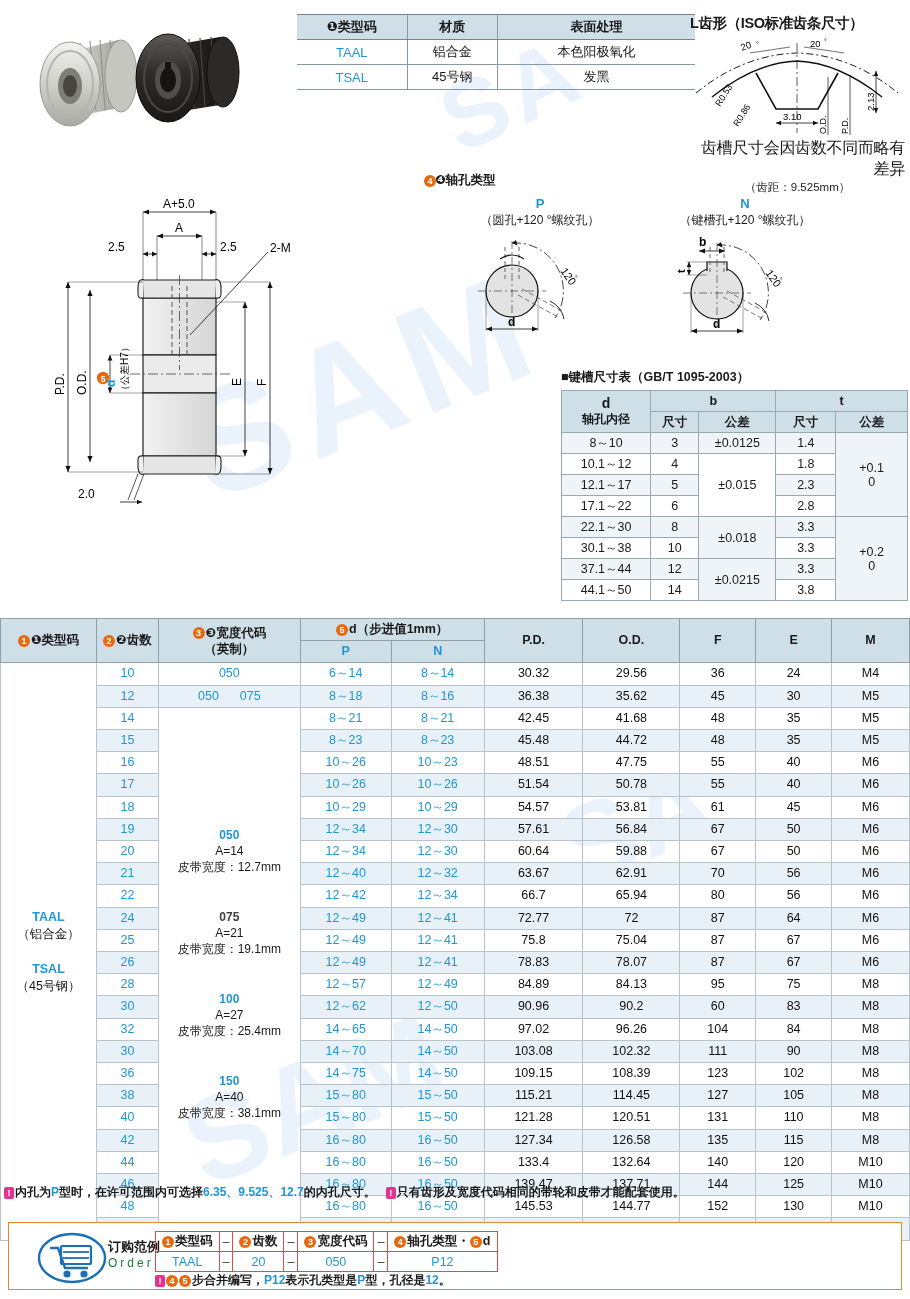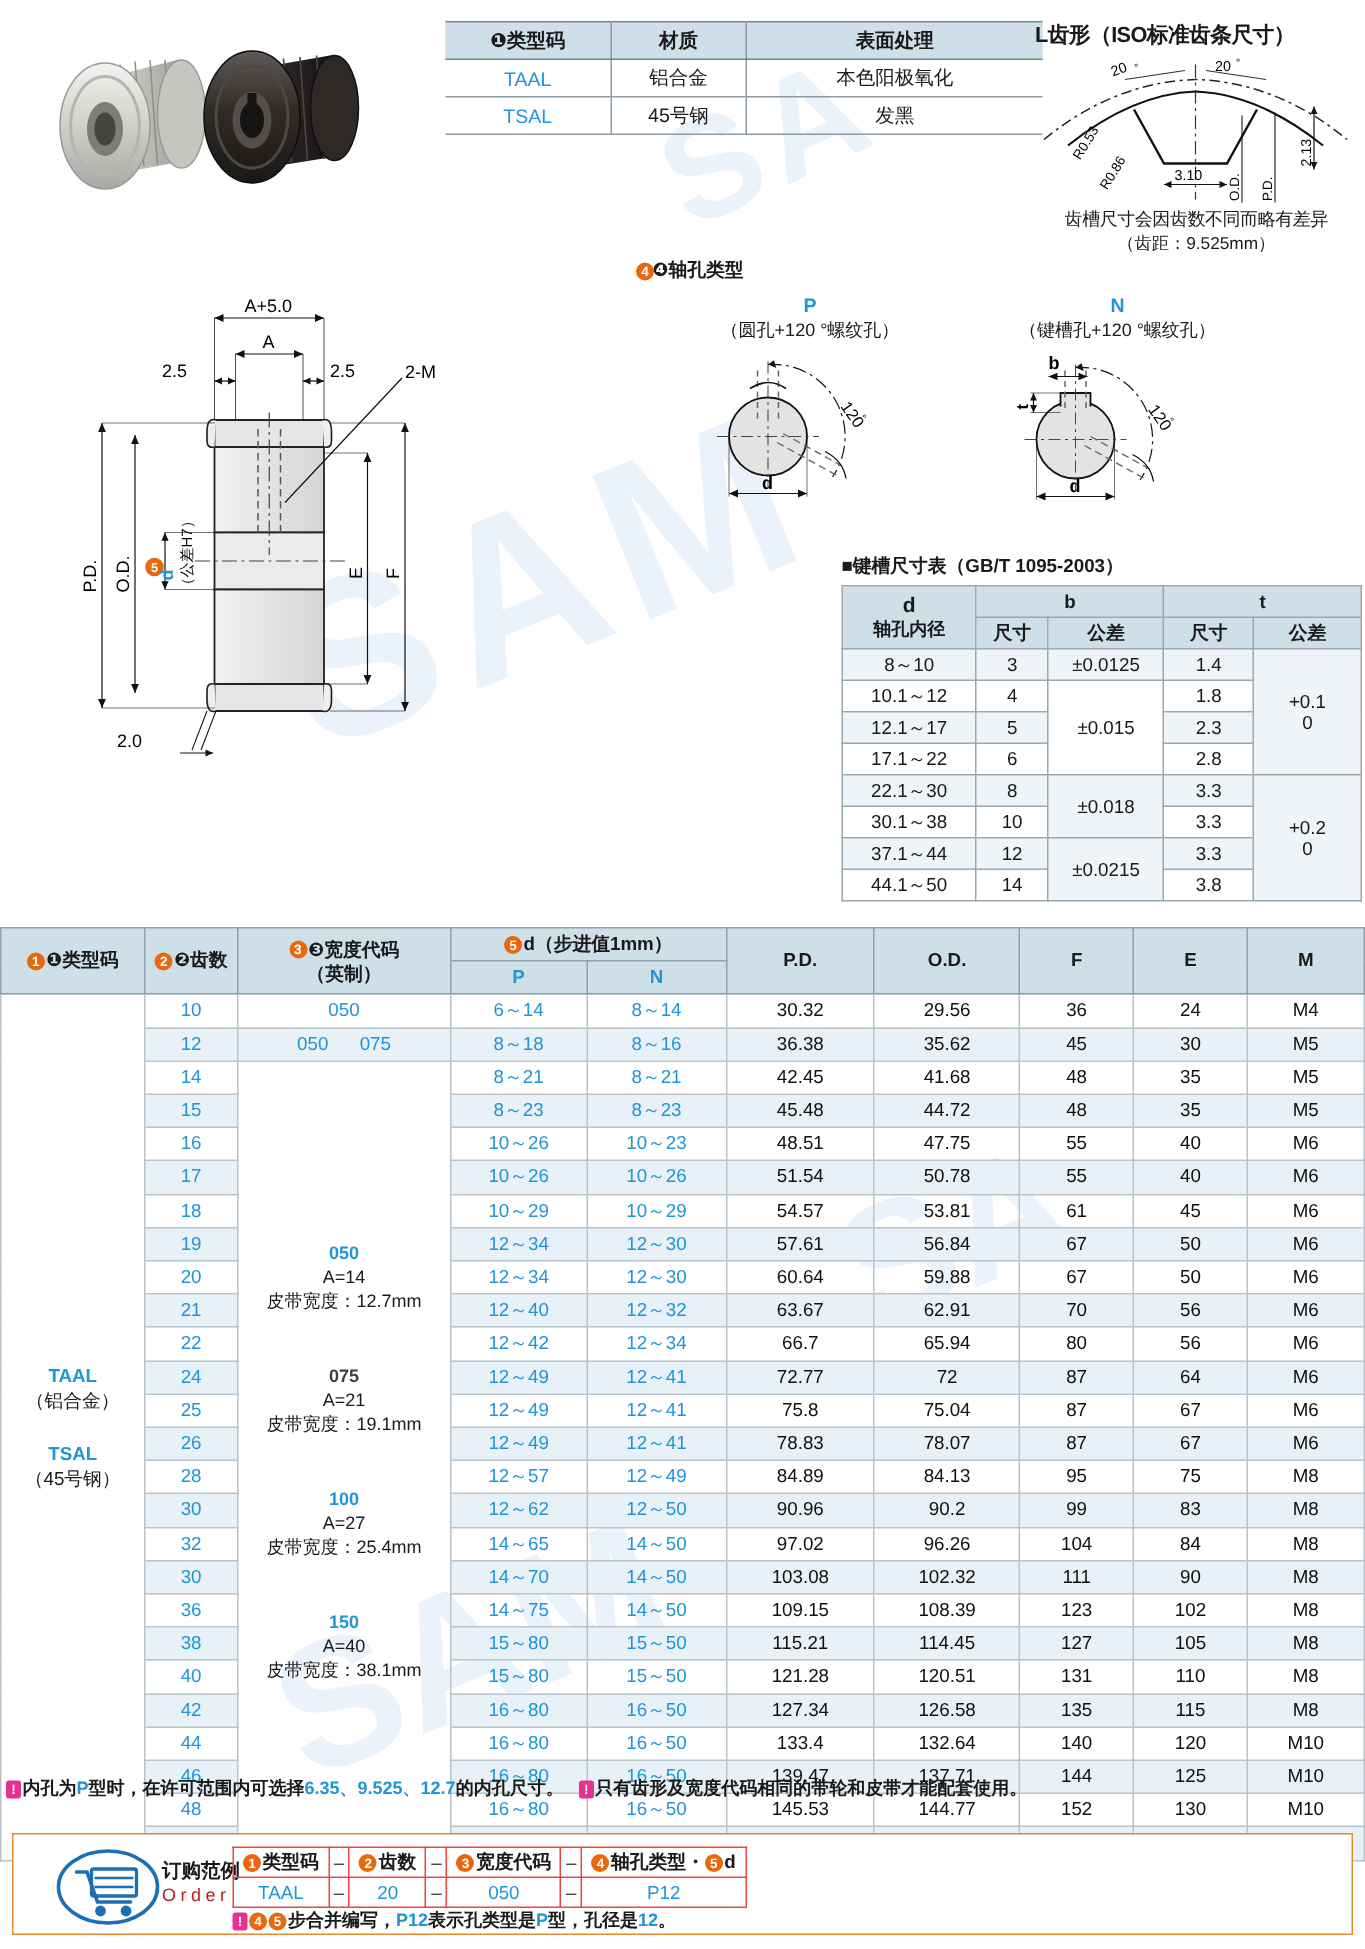--- a/index.html
+++ b/index.html
@@ -166,21 +166,21 @@
 
     <line x1="138" y1="42" x2="138" y2="100" stroke="#111" stroke-width=".7"></line>
     <text x="136" y="99" font-size="9" font-family="Liberation Sans" transform="rotate(-90 136 99)">O.D.</text>
     <line x1="160" y1="40" x2="160" y2="100" stroke="#111" stroke-width=".7"></line>
     <text x="158" y="99" font-size="9" font-family="Liberation Sans" transform="rotate(-90 158 99)">P.D.</text>
 
     <line x1="186" y1="36" x2="186" y2="78" stroke="#111" stroke-width=".8"></line>
     <path d="M186 36 l-2.3 5 h4.6 z M186 78 l-2.3 -5 h4.6 z" fill="#111"></path>
     <text x="184" y="76" font-size="9.5" font-family="Liberation Sans" transform="rotate(-90 184 76)">2.13</text>
   </svg>
-  <div style="font-size:12px;text-align:center;margin-top:-2px;letter-spacing:-.3px;">齿槽尺寸会因齿数不同而略有差异</div>
+  <div style="font-size:16px;text-align:right;margin-top:-2px;letter-spacing:-.3px;">齿槽尺寸会因齿数不同而略有差异</div>
   <div style="font-size:11.5px;text-align:center;">（齿距：9.525mm）</div>
 </div>
 
 <div class="abs" style="left:30px;top:190px;width:290px;height:330px;">
  <svg width="290" height="330" viewBox="0 0 290 330">
   <defs>
     <linearGradient id="bodyg" x1="0" y1="0" x2="1" y2="0">
       <stop offset="0" stop-color="#f2f2f2"></stop>
           <stop offset=".5" stop-color="#e3e3e3"></stop>
       <stop offset="1" stop-color="#d5d5d5"></stop>
@@ -632,21 +632,21 @@
         <td class="num">95</td>
         <td class="num">75</td>
         <td class="num">M8</td>
       </tr>
       <tr>
         <td class="blue alt">30</td>
         <td class="blue alt">12～62</td>
         <td class="blue alt">12～50</td>
         <td class="num alt">90.96</td>
         <td class="num alt">90.2</td>
-        <td class="num alt">99</td>
+        <td class="num alt">60</td>
         <td class="num alt">83</td>
         <td class="num alt">M8</td>
       </tr>
       <tr>
         <td class="blue">32</td>
         <td class="blue">14～65</td>
         <td class="blue">14～50</td>
         <td class="num">97.02</td>
         <td class="num">96.26</td>
         <td class="num">104</td>
@@ -758,21 +758,21 @@
     <path d="M15 16 h7 l7 20 h22" fill="none" stroke="#1b6fb5" stroke-width="2.4" stroke-linecap="round"></path>
     <rect x="25" y="14" width="30" height="18" rx="1.5" fill="none" stroke="#1b6fb5" stroke-width="2.2"></rect>
     <line x1="27" y1="20" x2="53" y2="20" stroke="#1b6fb5" stroke-width="1.8"></line>
     <line x1="27" y1="26" x2="53" y2="26" stroke="#1b6fb5" stroke-width="1.8"></line>
     <circle cx="31" cy="42" r="3.6" fill="#1b6fb5"></circle>
     <circle cx="48" cy="42" r="3.6" fill="#1b6fb5"></circle>
   </svg>
 </div>
 <div class="abs" style="left:108px;top:1238px;">
   <div style="font-size:13px;font-weight:700;">订购范例</div>
-  <div style="font-size:12px;letter-spacing:3px;color:#b91c1c;">Order</div>
+  <div style="font-size:12px;letter-spacing:3px;color:#15803d;">Order</div>
 </div>
 <table id="ordtab">
   <tbody>
       <tr>
     <td><span class="badge">1</span><span>类型码</span></td>
     <td class="dash">–</td>
     <td><span class="badge">2</span><span>齿数</span></td>
     <td class="dash">–</td>
     <td><span class="badge">3</span><span>宽度代码</span></td>
     <td class="dash">–</td>

